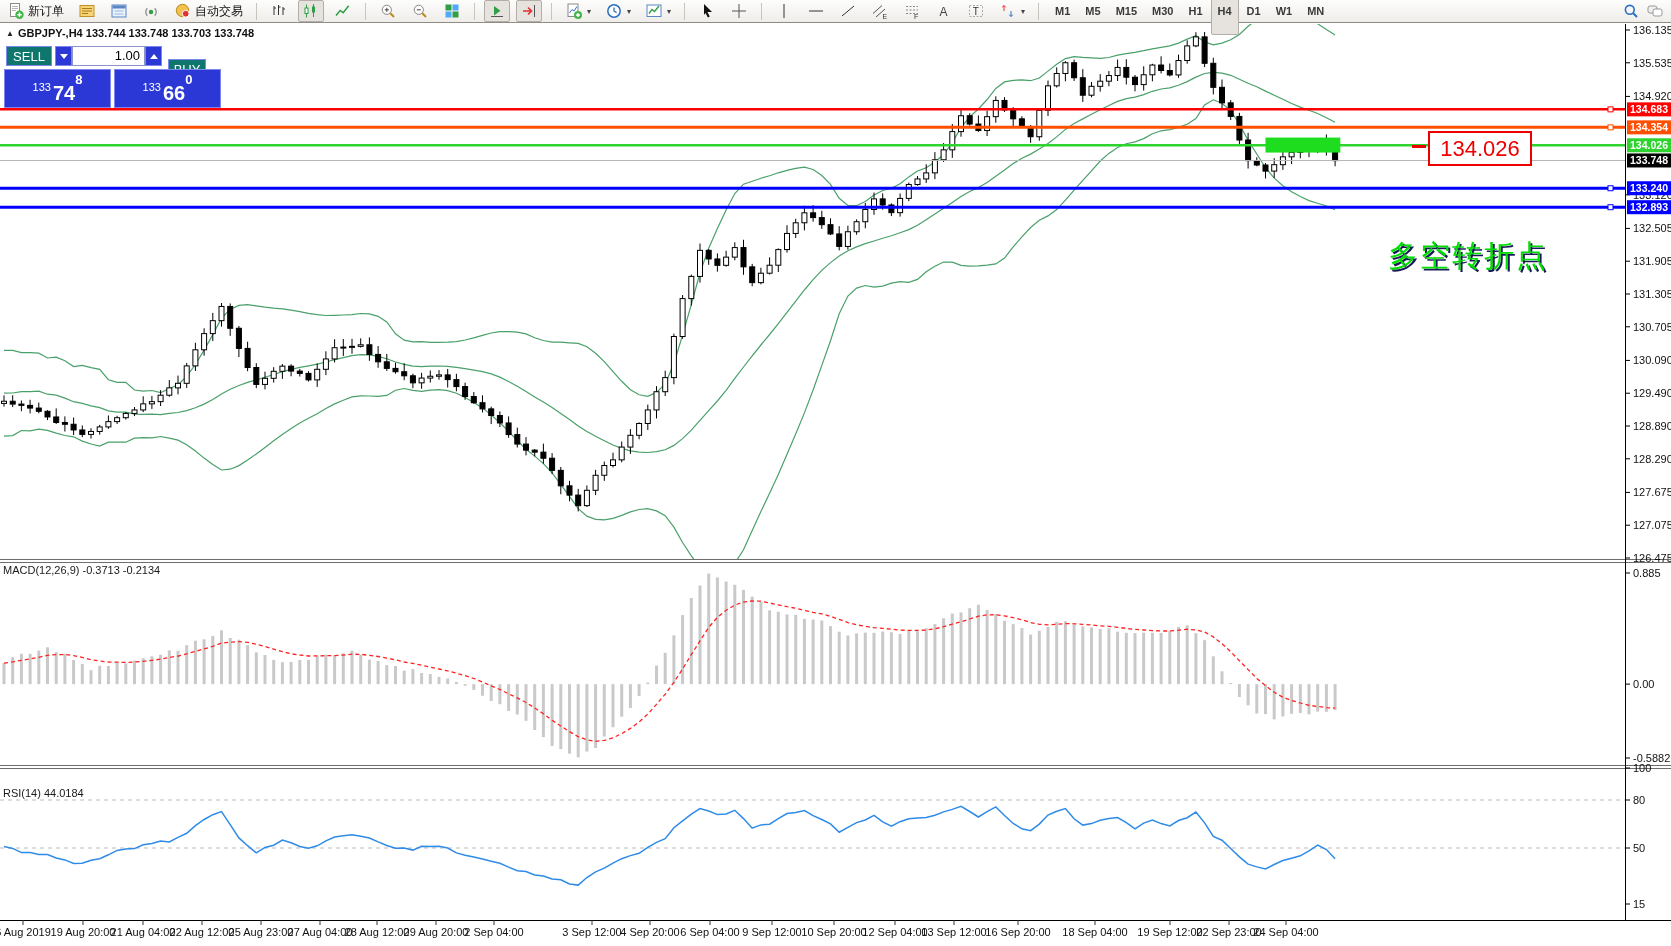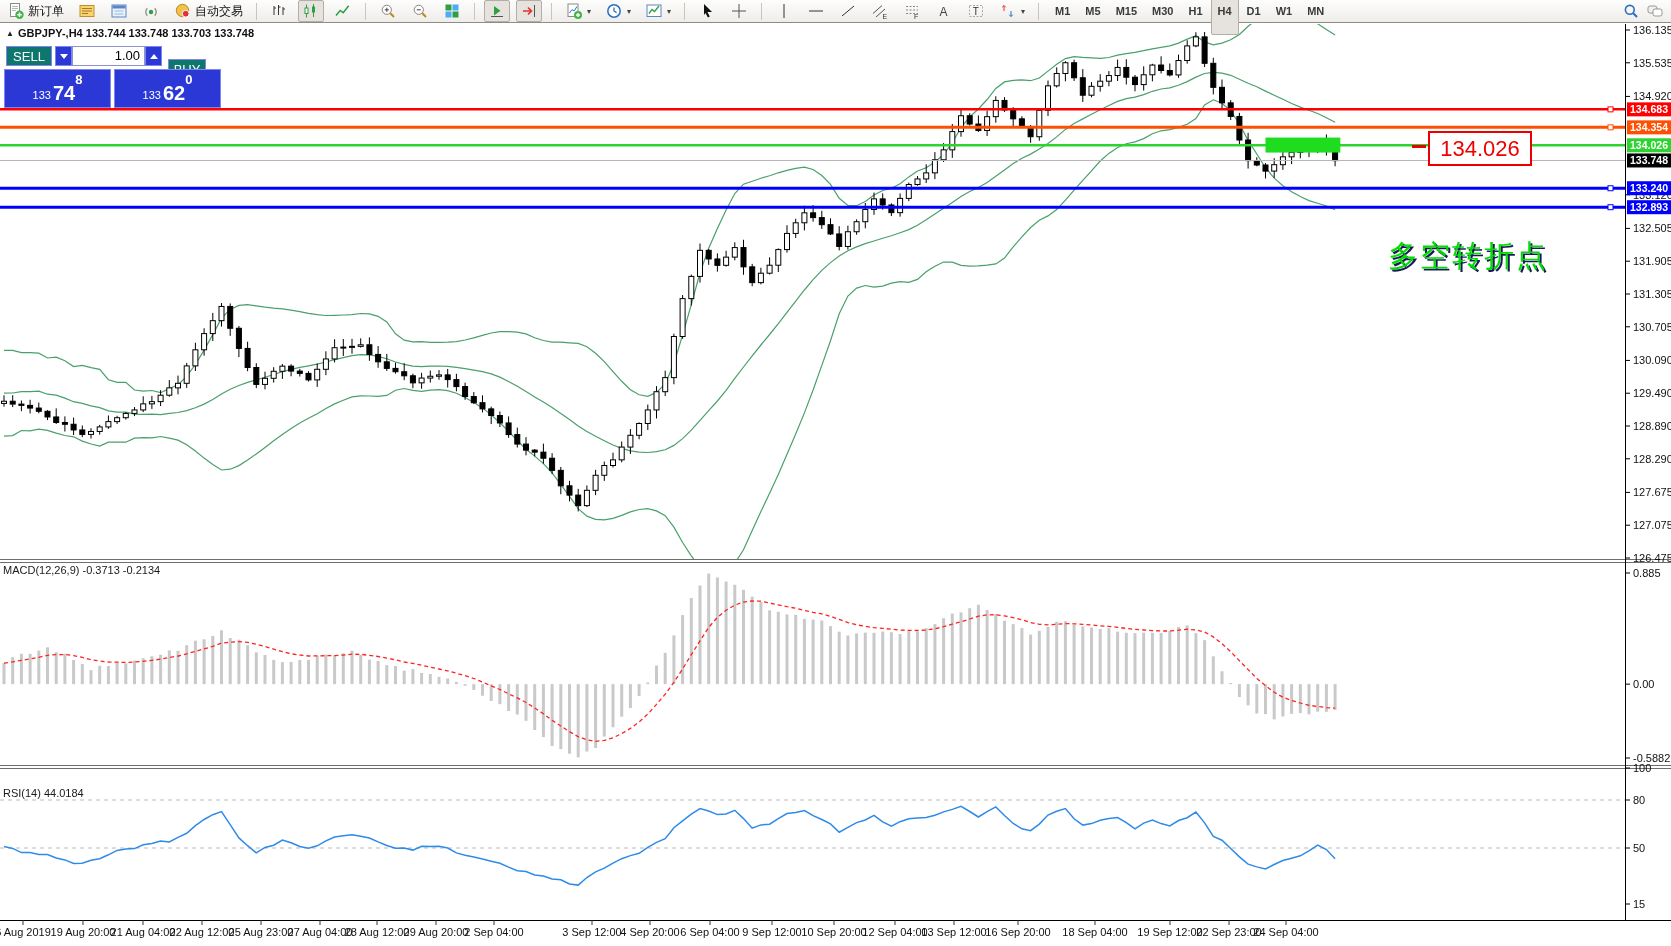--- a/index.html
+++ b/index.html
@@ -37,21 +37,21 @@
   .qp-buy{left:164px;top:16px;width:38px;height:20px}
   .qp-spin{position:absolute;top:3px;width:17px;height:20px;background:#2b38d6;border:1px solid #7d86ef;
            display:flex;align-items:center;justify-content:center;box-sizing:border-box}
   .qp-dn{left:51px}.qp-up{left:141px}
   .spin-tri-dn{width:0;height:0;border-left:4px solid transparent;border-right:4px solid transparent;border-top:5px solid #fff}
   .spin-tri-up{width:0;height:0;border-left:4px solid transparent;border-right:4px solid transparent;border-bottom:5px solid #fff}
   .qp-field{position:absolute;left:68px;top:3px;width:73px;height:20px;background:#fff;border:1px solid #8d93c9;
             box-sizing:border-box;font-size:13px;color:#000;text-align:right;padding:1px 4px 16px 0}
   .qp-price{position:absolute;top:26px;width:107px;height:39px;background:#2b38d6;border:1px solid #7d86ef;
             box-sizing:border-box;color:#fff;display:flex;align-items:flex-end;justify-content:center;padding-bottom:3px}
-  .qp-price .pfx{font-size:11px;margin:0 2px 3px 0}
+  .qp-price .pfx{font-size:11px;margin:0 2px 11px 0}
   .qp-price .big{font-size:20px;font-weight:700;line-height:22px}
   .qp-price .sup{font-size:13px;font-weight:700;align-self:flex-start;margin-top:2px}
   .qp-price-sell{left:0}.qp-price-buy{left:110px}
 
   #macd-label,#rsi-label{font-size:11px;color:#1a1a1a;background:rgba(255,255,255,.0)}
   #macd-label{left:3px;top:564px}
   #rsi-label{left:3px;top:787px}
 
   #price-box{left:1428px;top:131px;width:100px;height:31px;background:#fff;border:2px solid #ee0000;
              color:#ee0000;font-size:22px;display:flex;align-items:center;justify-content:center}
@@ -877,21 +877,21 @@
       <span class="spin-tri-up"></span>
     </div>
   <div class="qp-btn qp-buy">BUY</div>
   <div class="qp-price qp-price-sell">
     <span class="pfx">133</span>
     <span class="big">74</span>
     <span class="sup">8</span>
   </div>
   <div class="qp-price qp-price-buy">
     <span class="pfx">133</span>
-    <span class="big">62</span>
+    <span class="big">66</span>
     <span class="sup">0</span>
   </div>
 </div>
 
 <div class="ovl" id="macd-label">MACD(12,26,9) -0.3713 -0.2134</div>
 <div class="ovl" id="rsi-label">RSI(14) 44.0184</div>
 
 <div class="ovl" id="price-dash"></div>
 <div class="ovl" id="price-box">134.026</div>
 <div class="ovl" id="turning-point">多空转折点</div>

